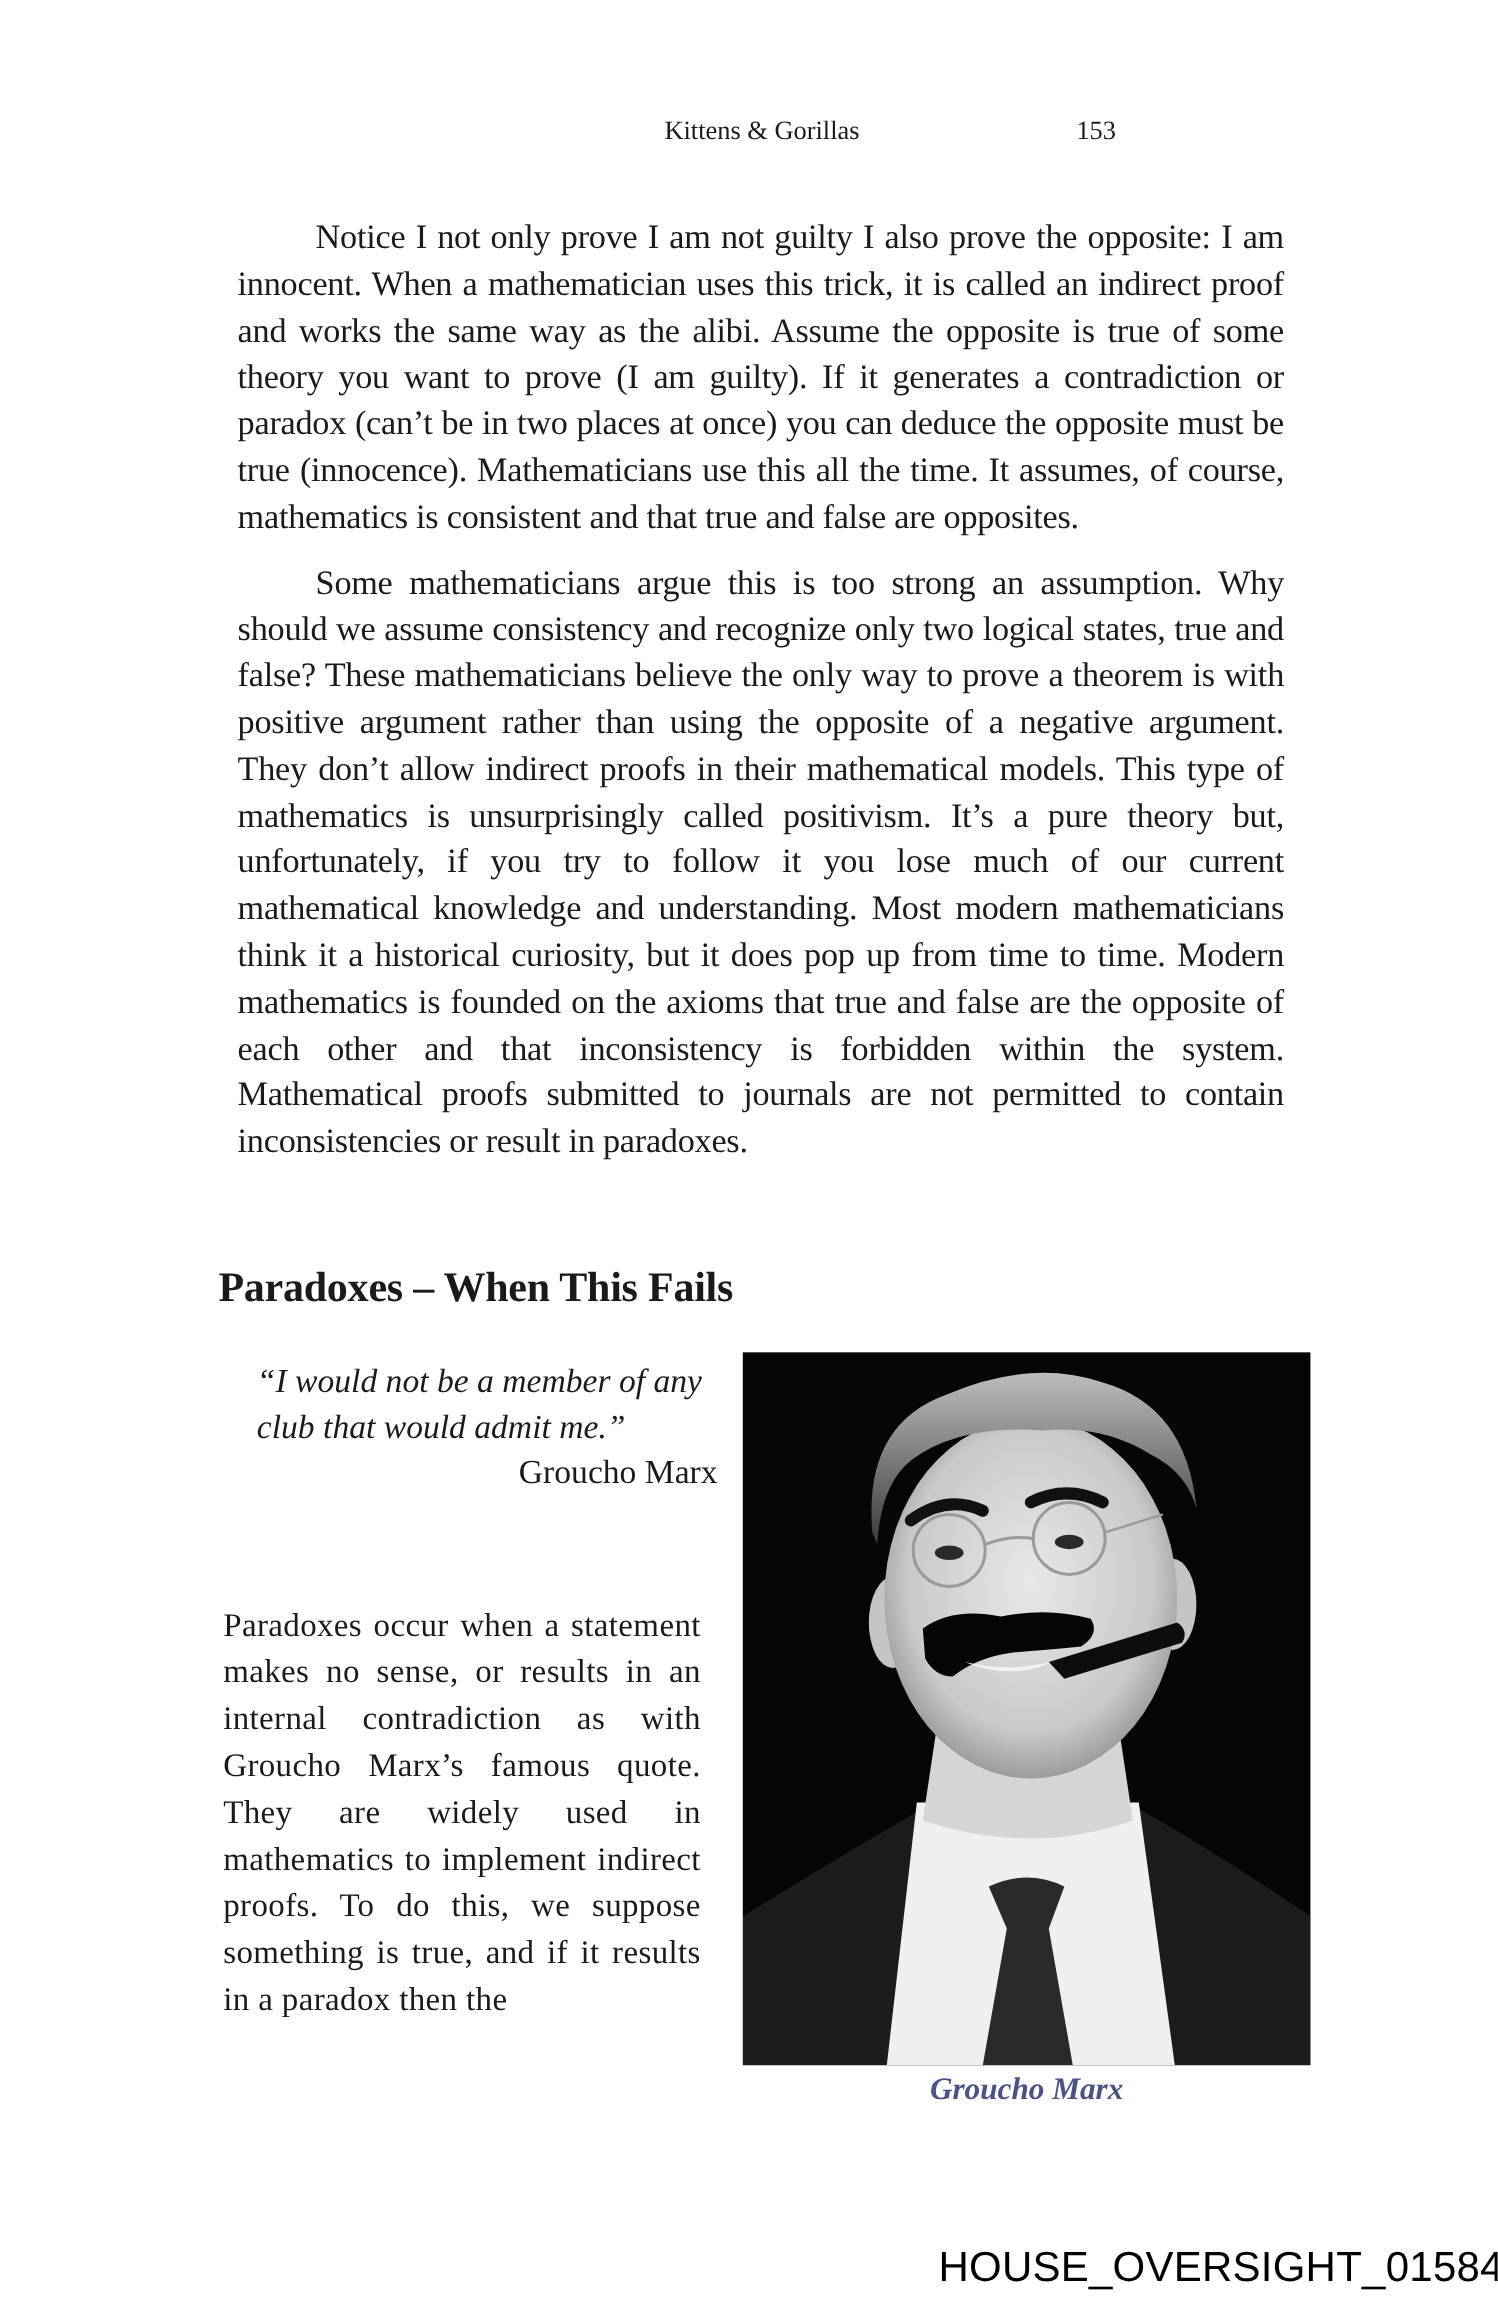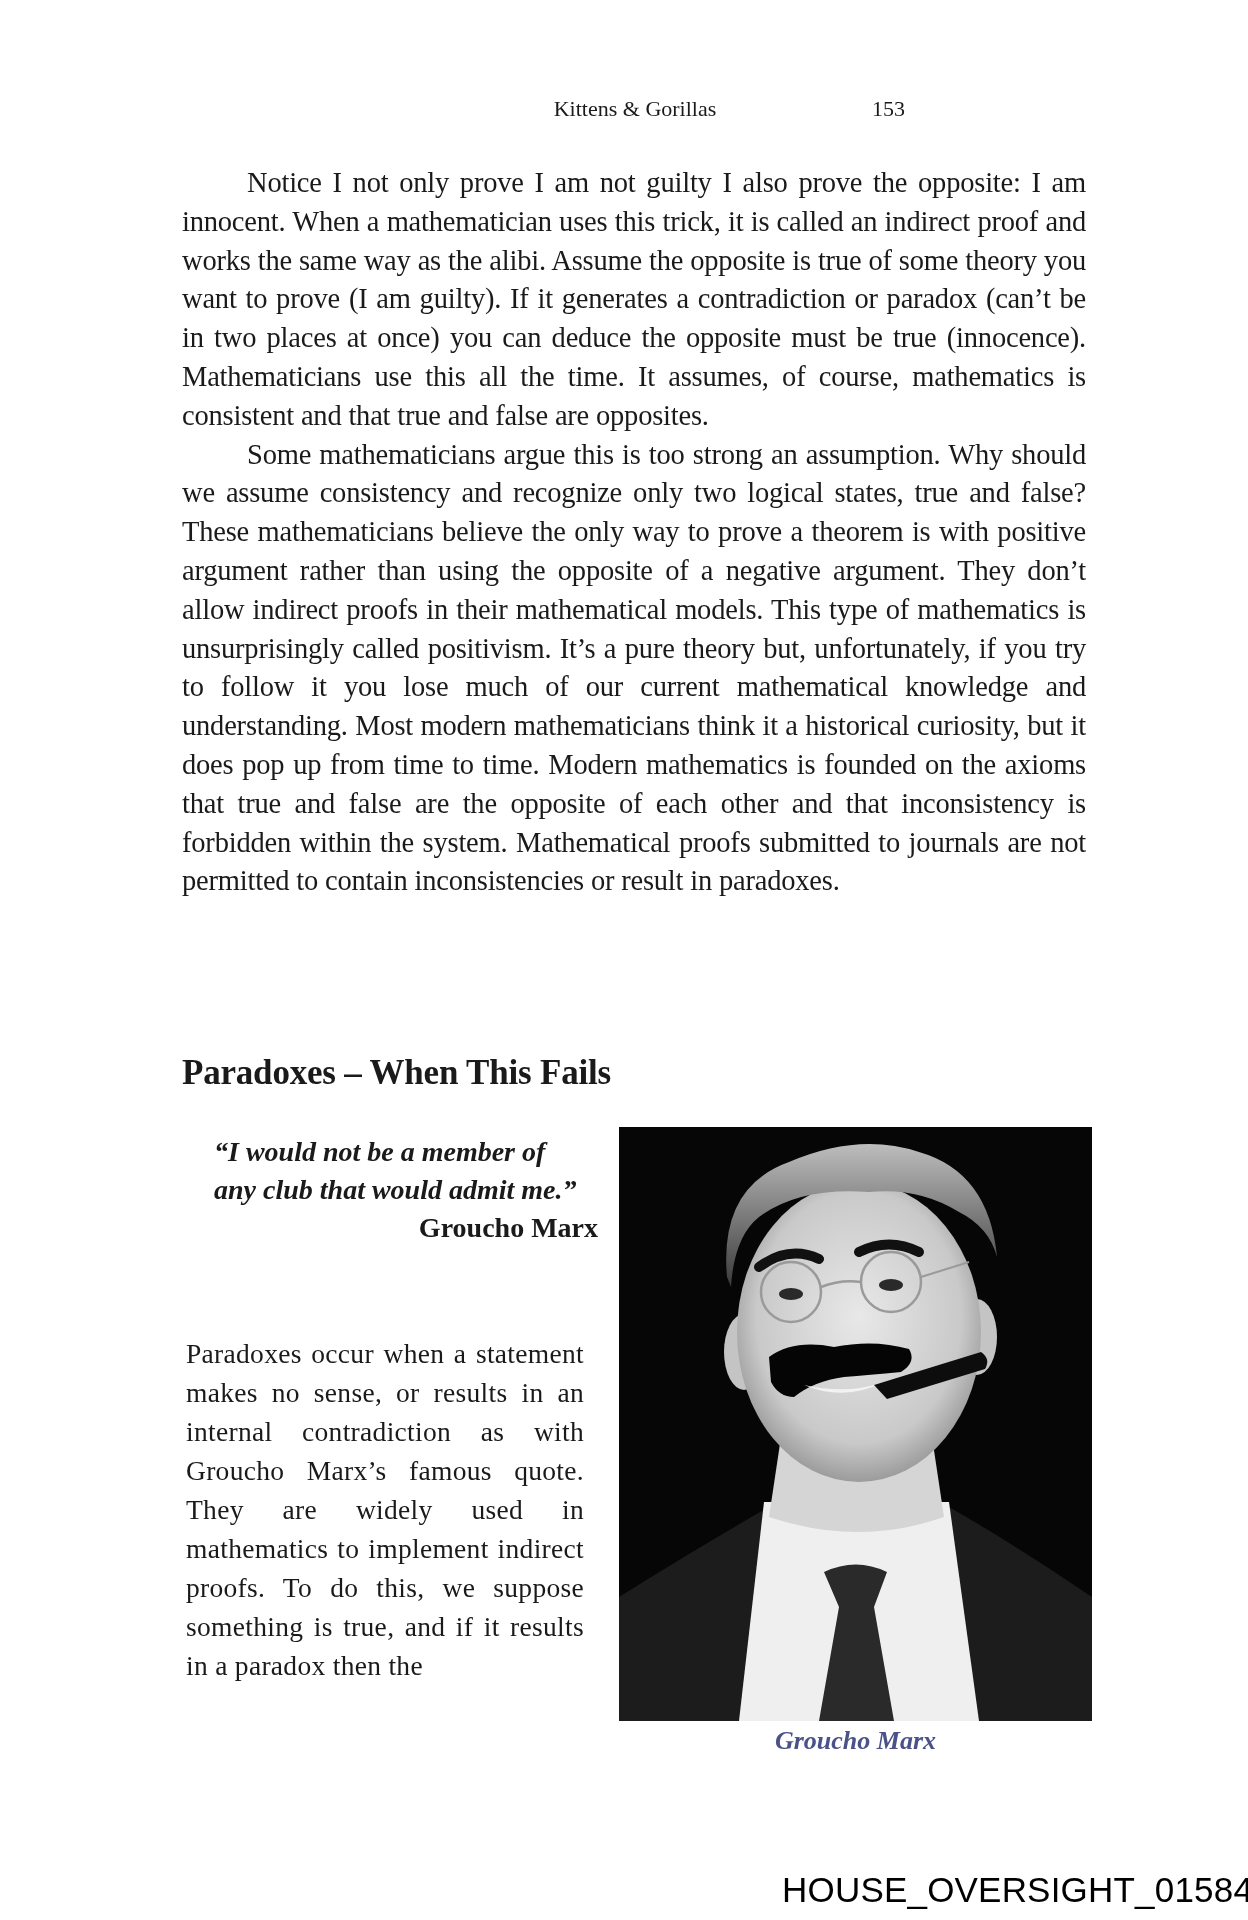--- a/index.html
+++ b/index.html
@@ -5,34 +5,34 @@
     html, body { margin: 0; padding: 0; background: #ffffff; }
     body {
       width: 1248px; height: 1920px; position: relative; overflow: hidden;
       font-family: "Liberation Serif", "DejaVu Serif", serif; color: #1a1a1a;
     }
     .running-head {
       position: absolute; top: 96px; left: 0; width: 1086px; height: 30px;
       font-size: 22px;
     }
     .running-title { position: absolute; left: 0; width: 1270px; text-align: center; top: 0; }
-    .page-num { position: absolute; right: 181px; top: 0; }
+    .page-num { position: absolute; right: 156px; top: 0; }
     .body-block {
       position: absolute; left: 182px; width: 904px; top: 164px;
       font-size: 28.5px; line-height: 38.8px; text-align: justify;
       letter-spacing: -0.2px;
     }
-    .body-block p { margin: 0; text-indent: 65px; }
+    .body-block p { margin: 16px; text-indent: 65px; }
     .section-heading {
       position: absolute; left: 182px; top: 1053px; margin: 0;
       font-size: 35px; font-weight: bold; letter-spacing: -0.2px;
     }
     .epigraph {
       position: absolute; left: 214px; width: 380px; top: 1133px;
-      font-size: 28px; line-height: 38px; font-style: italic; font-weight: bold;
+      font-size: 28px; line-height: 38px; font-style: italic;
     }
     .epigraph .attrib { font-style: normal; text-align: right; margin-right: -4px; margin-top: 0; }
     .side-para {
       position: absolute; left: 182px; width: 406px; top: 1330px;
       font-size: 27.5px; line-height: 39px; text-align: justify;
       letter-spacing: 0.3px;
     }
     .side-para p { margin: 4px; }
     .photo {
       position: absolute; left: 619px; top: 1127px; width: 473px; height: 594px;

